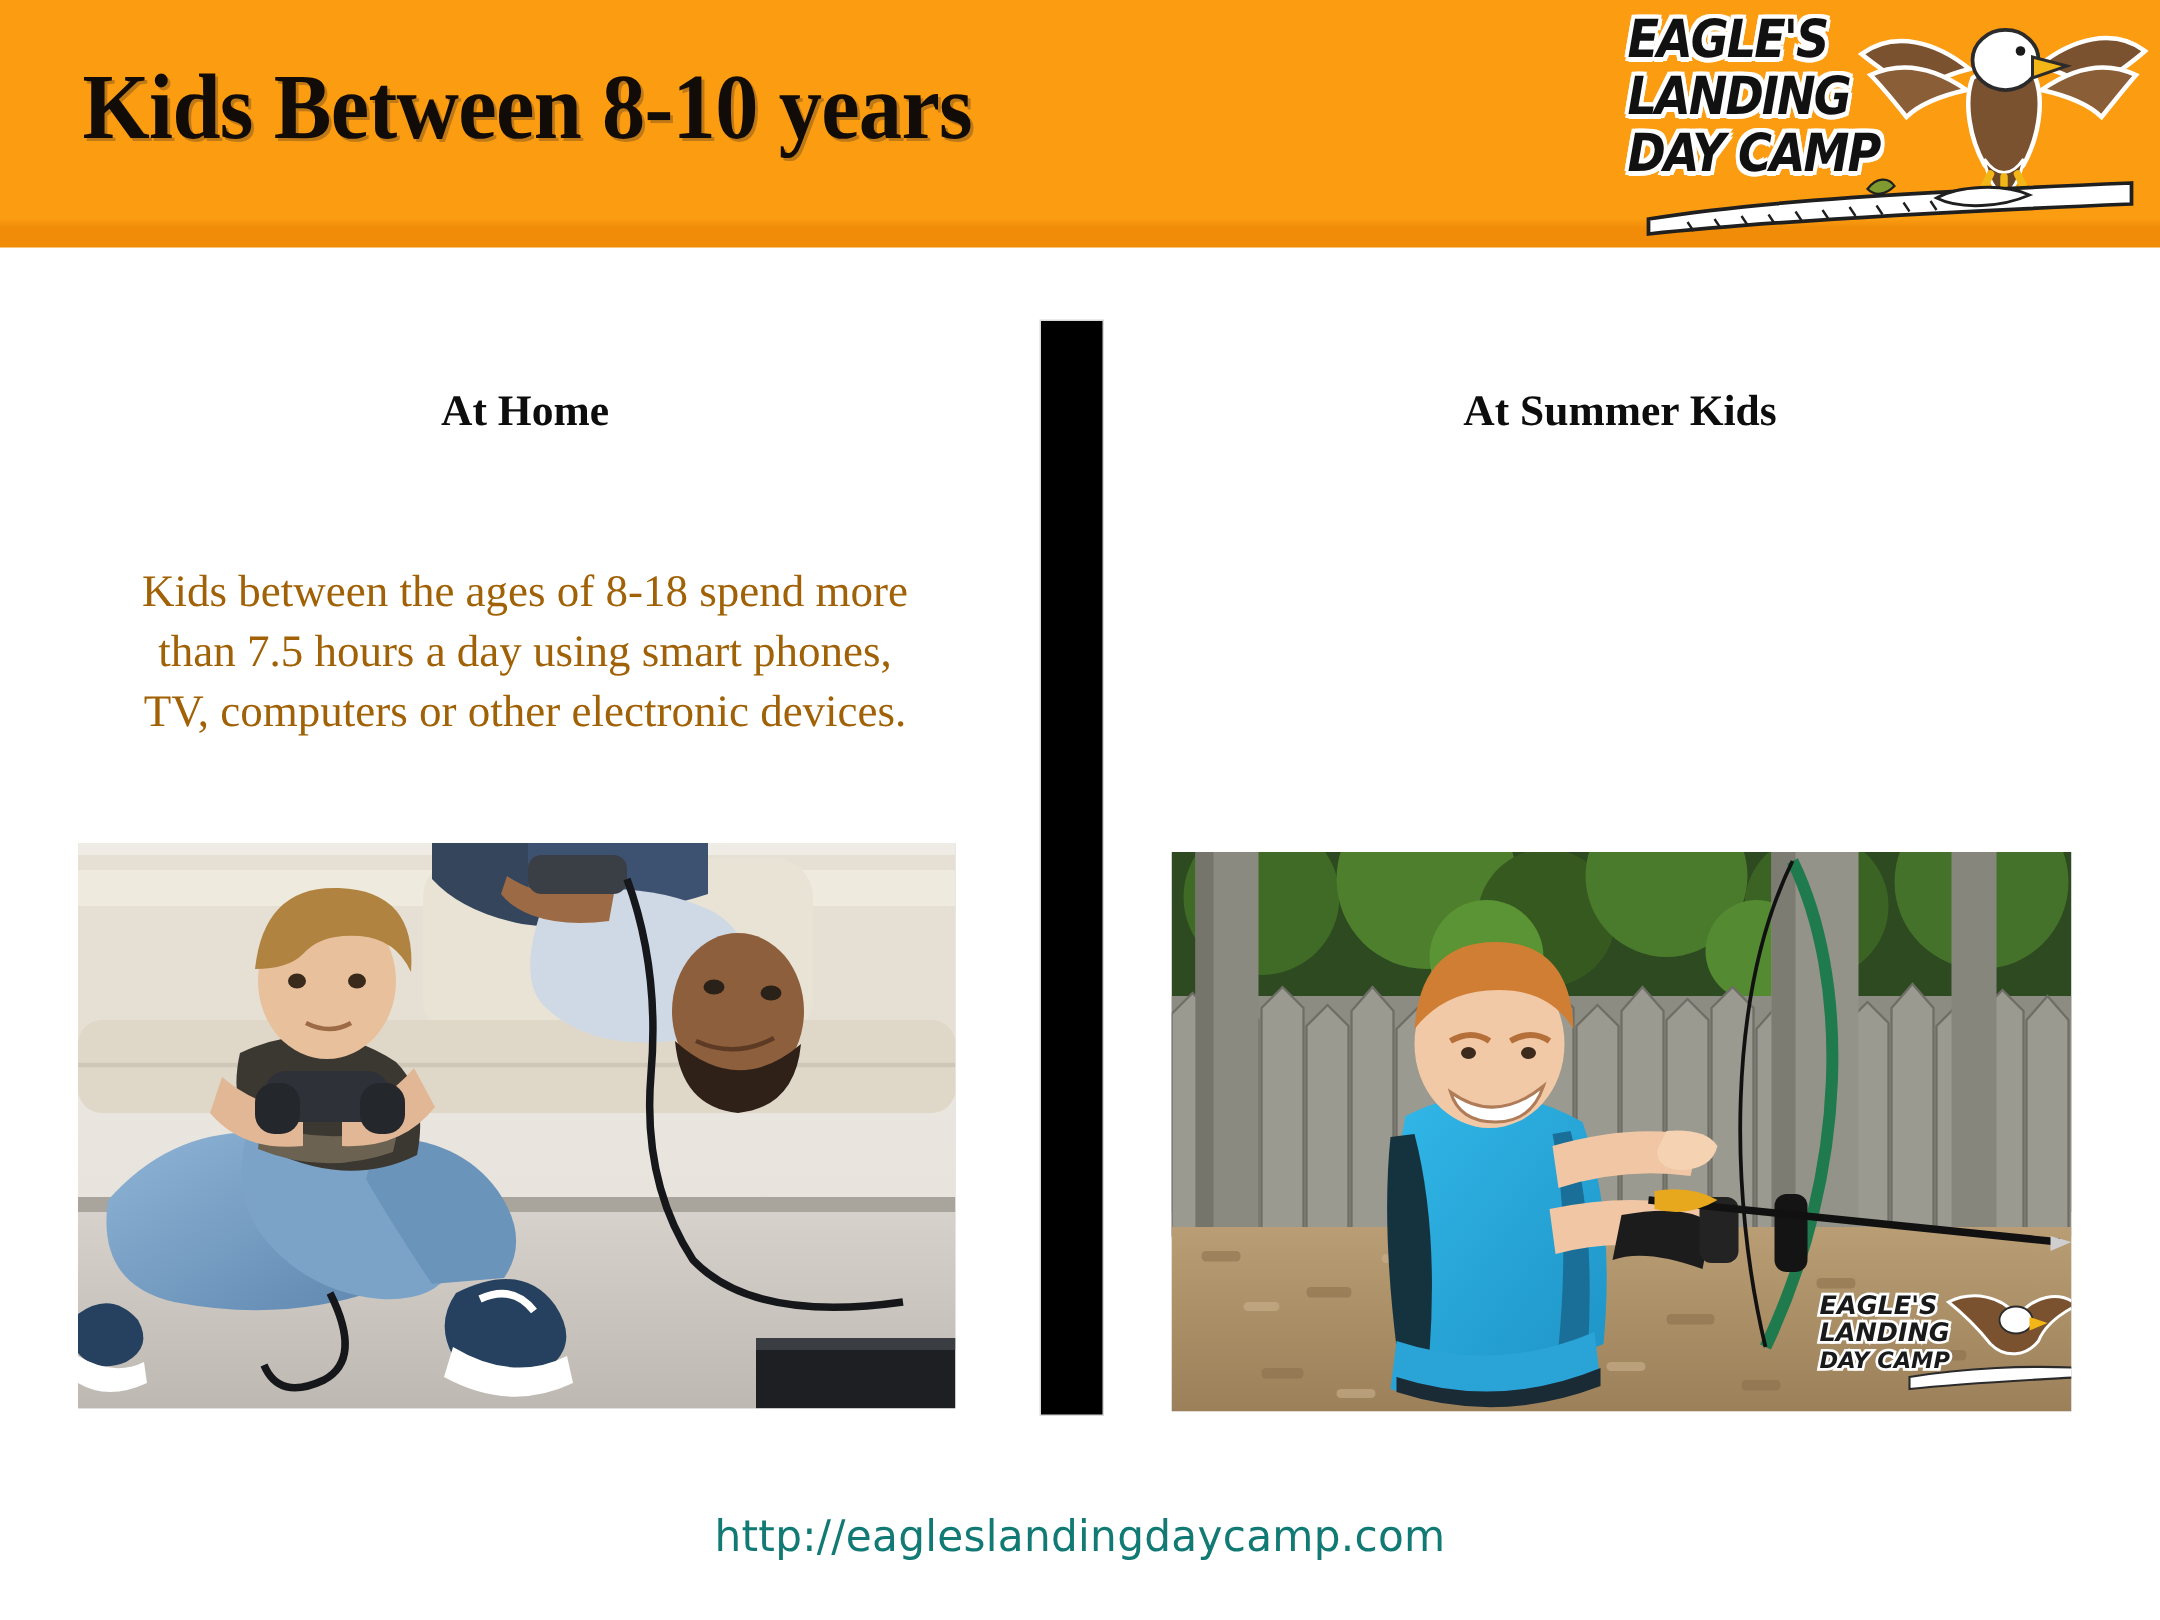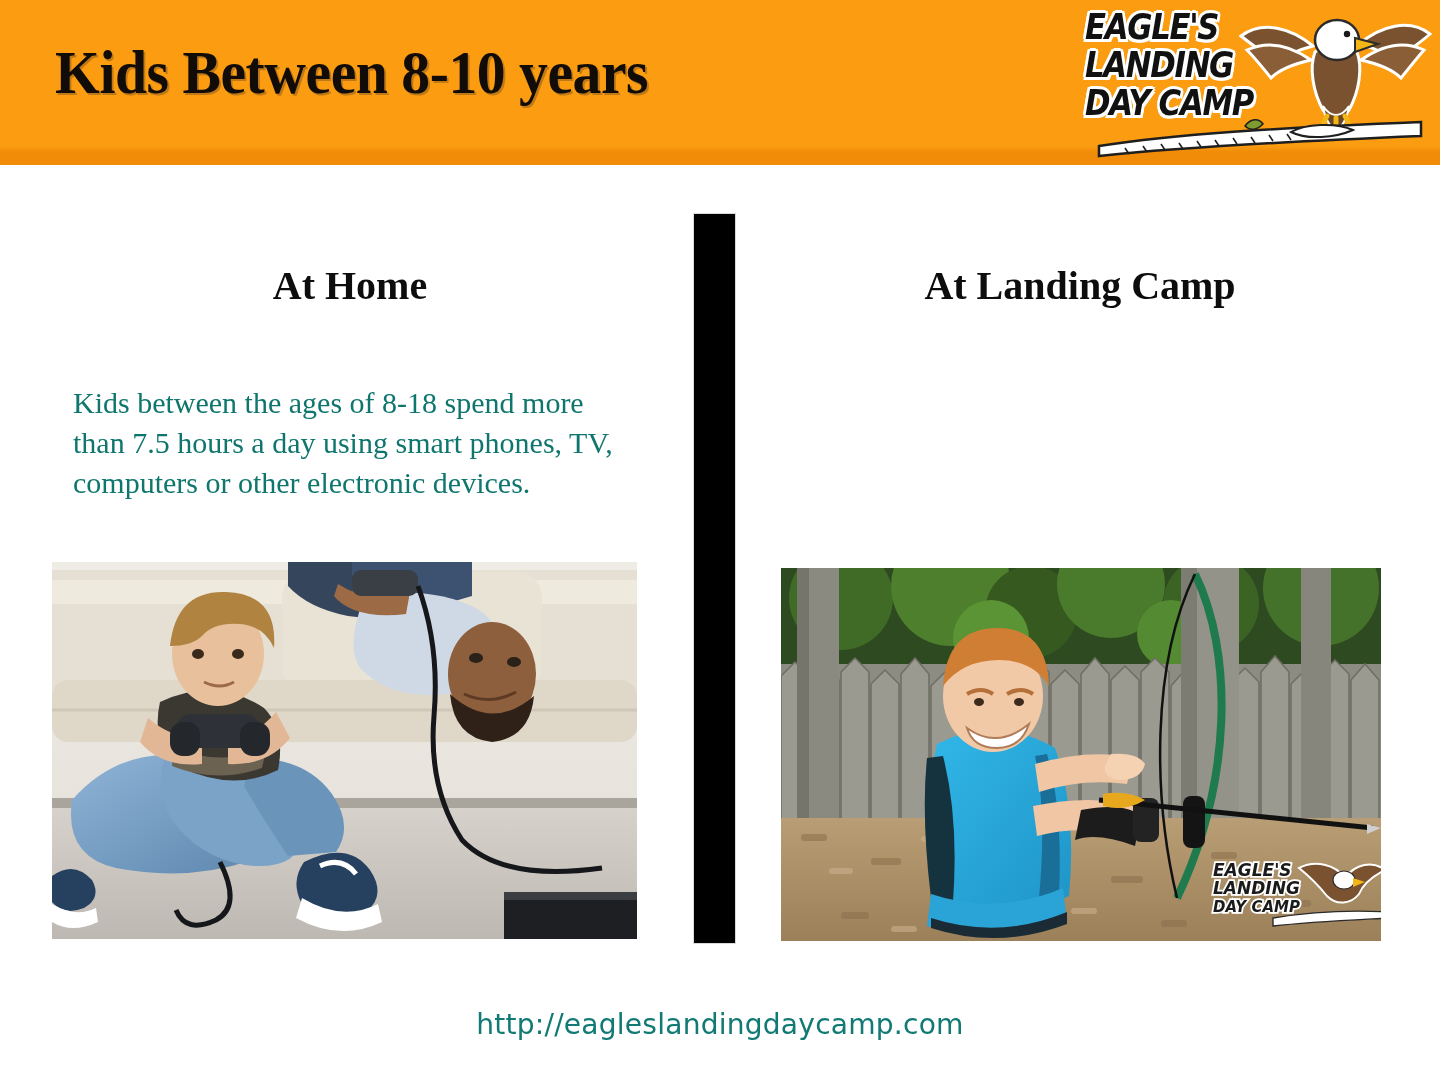--- a/index.html
+++ b/index.html
@@ -89,34 +89,34 @@
   }
 
   
   .col { position: absolute; top: 250px; }
   .col-left  { left: 20px;  width: 660px; }
   .col-right { left: 750px; width: 660px; }
 
   .col-heading {
     font-family: "Liberation Serif", serif;
     font-weight: bold;
-    font-size: 40px;
+    font-size: 29px;
     line-height: 48px;
     color: #0d0d0d;
     text-align: center;
-    margin: 12px;
+    margin: 0;
     white-space: nowrap;
   }
   .col-body {
     font-family: "Liberation Serif", serif;
     font-size: 30px;
     line-height: 40px;
-    color: #0f766e;
-    text-align: left;
-    margin: 4px;
+    color: #a16207;
+    text-align: center;
+    margin: 16px;
   }
   .col-left .col-body  { padding: 61px 49px 0 49px; }
   .col-right .col-body { padding: 59px 32px 0 32px; }
 
   
   .photo {
     position: absolute;
     overflow: hidden;
     background: #cfcfcf;
   }
@@ -257,21 +257,21 @@
 
     <rect x="452" y="330" width="133" height="47" fill="#1d1f22"></rect>
     <rect x="452" y="330" width="133" height="8" fill="#3a3d42"></rect>
 
     <path d="M366 24 q22 60 16 130 q-6 72 28 124 q40 42 140 28" stroke="#15171a" stroke-width="5" fill="none"></path>
     <path d="M168 300 q22 44 -4 58 q-30 14 -40 -10" stroke="#15171a" stroke-width="5" fill="none"></path>
   </svg>
 </div>
 
 <div class="col col-right">
-  <h2 class="col-heading">At Landing Camp</h2>
+  <h2 class="col-heading">At Summer Kids</h2>
 </div>
 
 <div class="photo photo-right">
   <svg viewBox="0 0 600 373" preserveAspectRatio="none">
     <defs>
       <linearGradient id="groundG" x1="0" y1="0" x2="0" y2="1">
         <stop offset="0" stop-color="#b99d74"></stop>
           <stop offset="1" stop-color="#9c8059"></stop>
       </linearGradient>
       <linearGradient id="shirtG" x1="0" y1="0" x2="1" y2="1">

